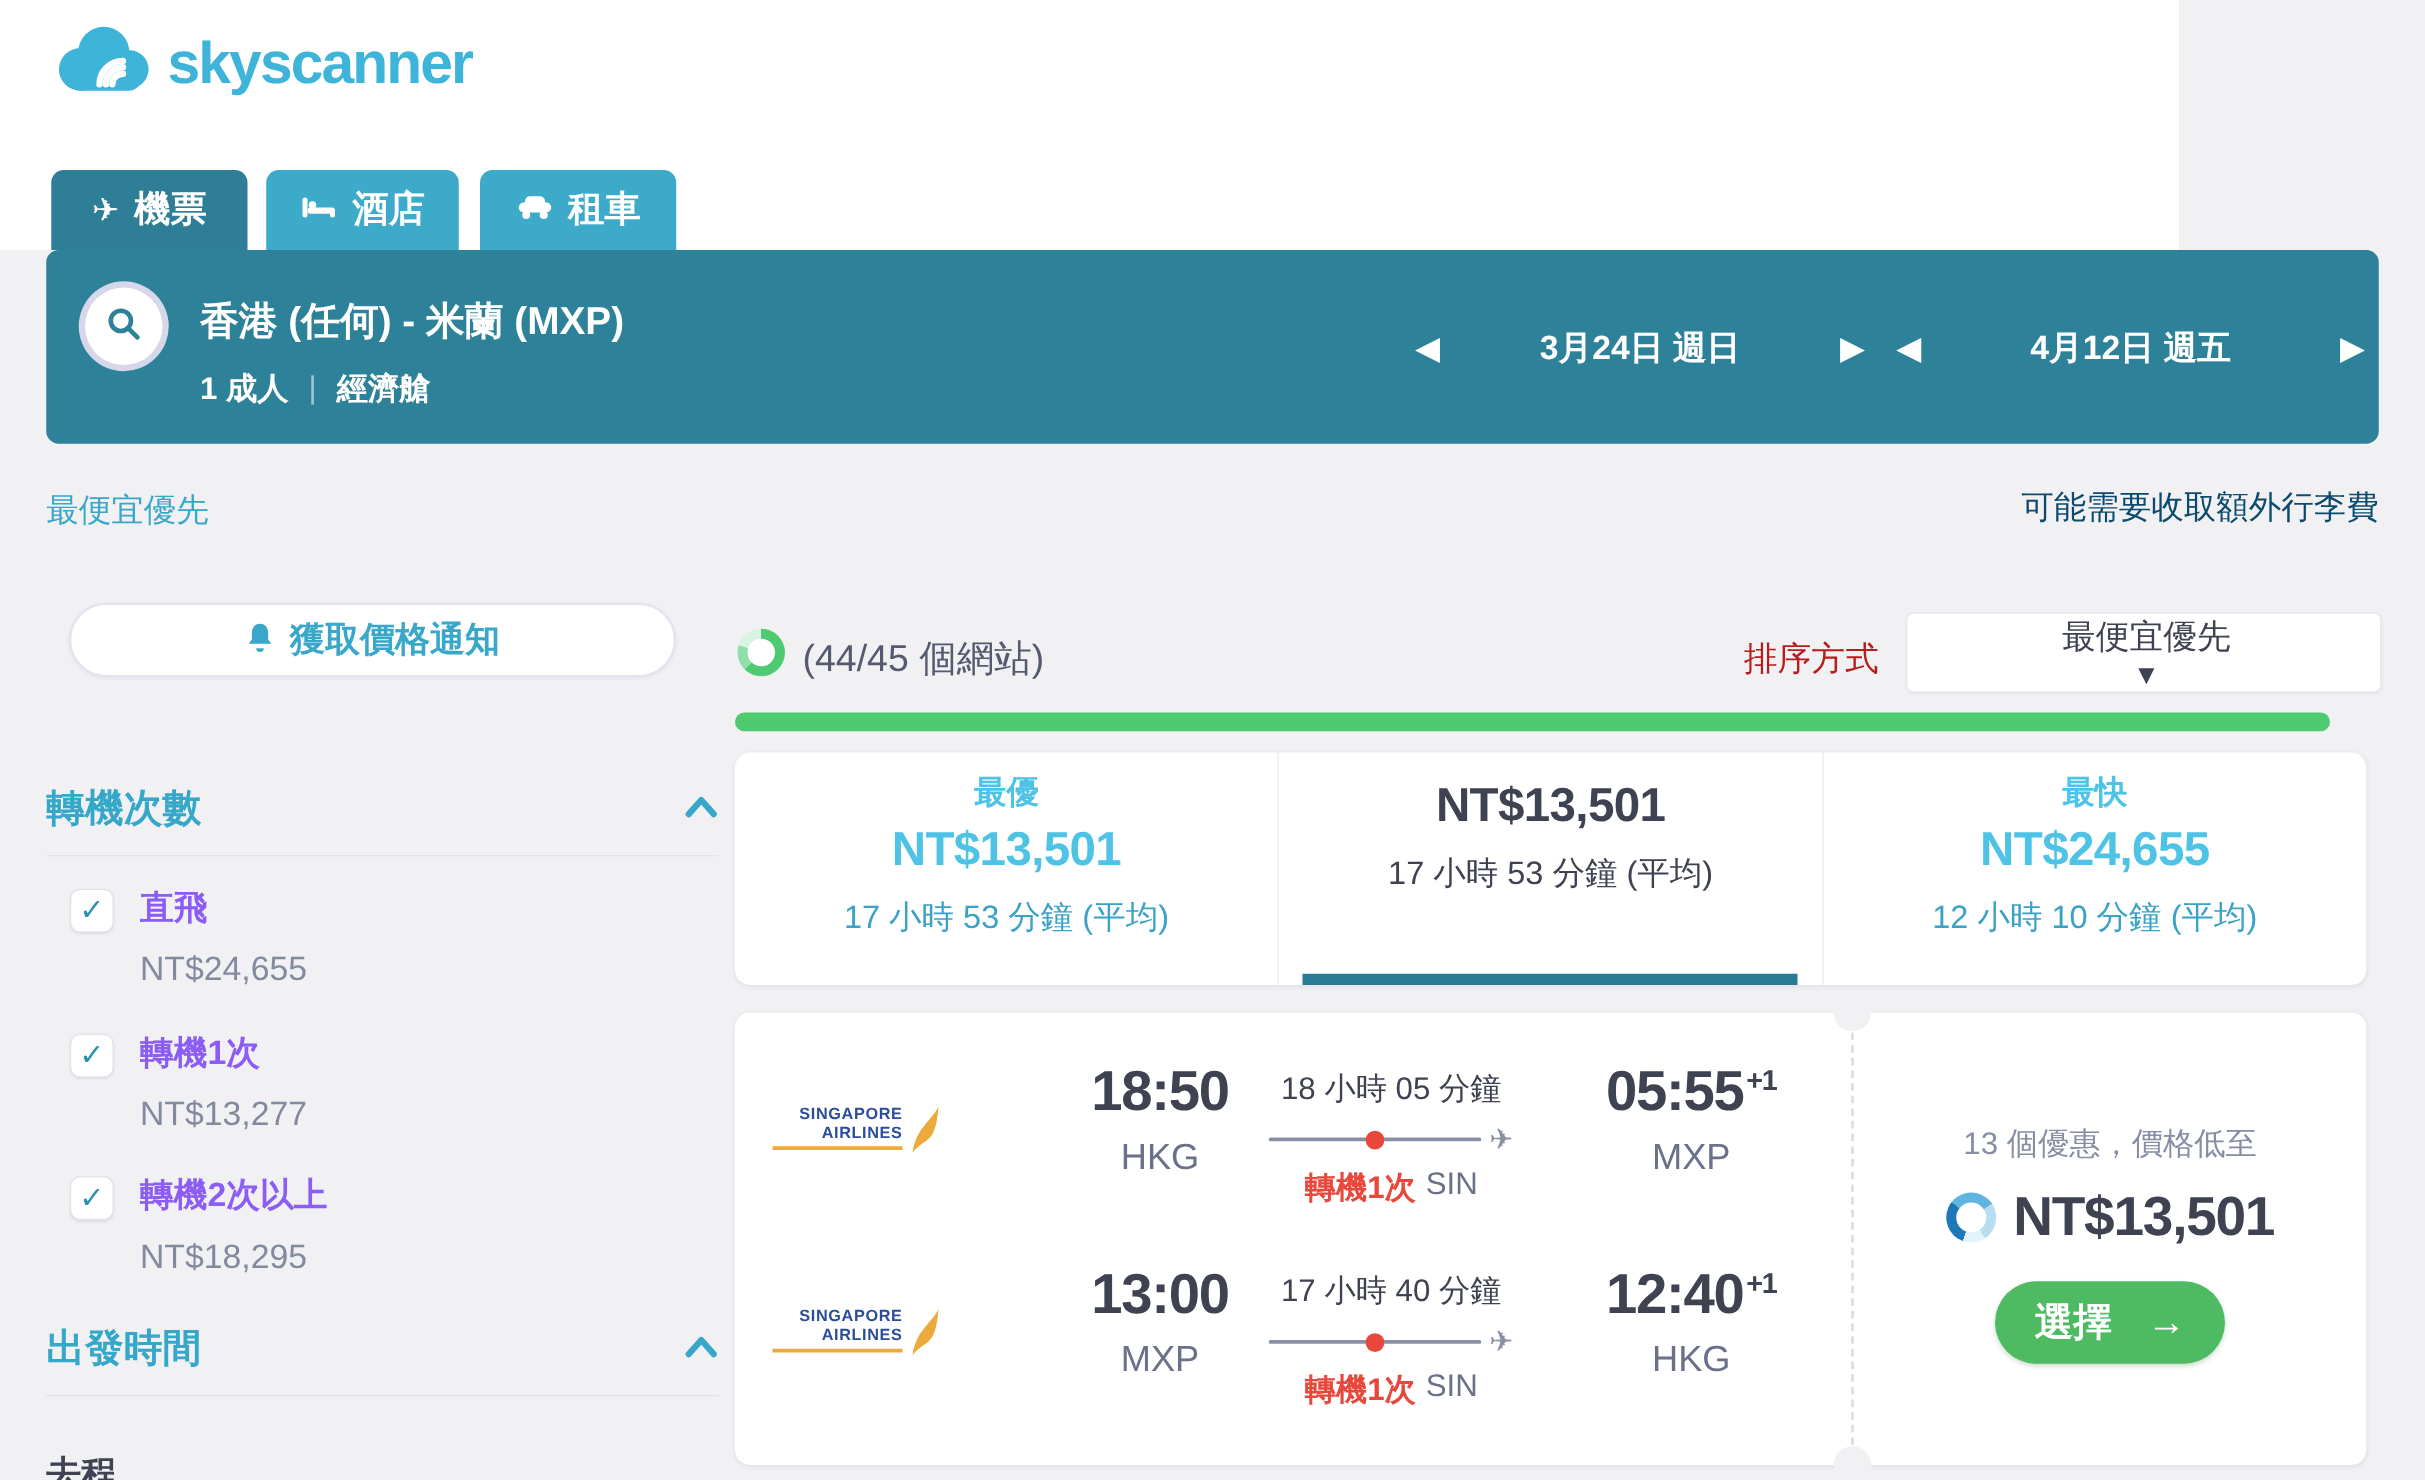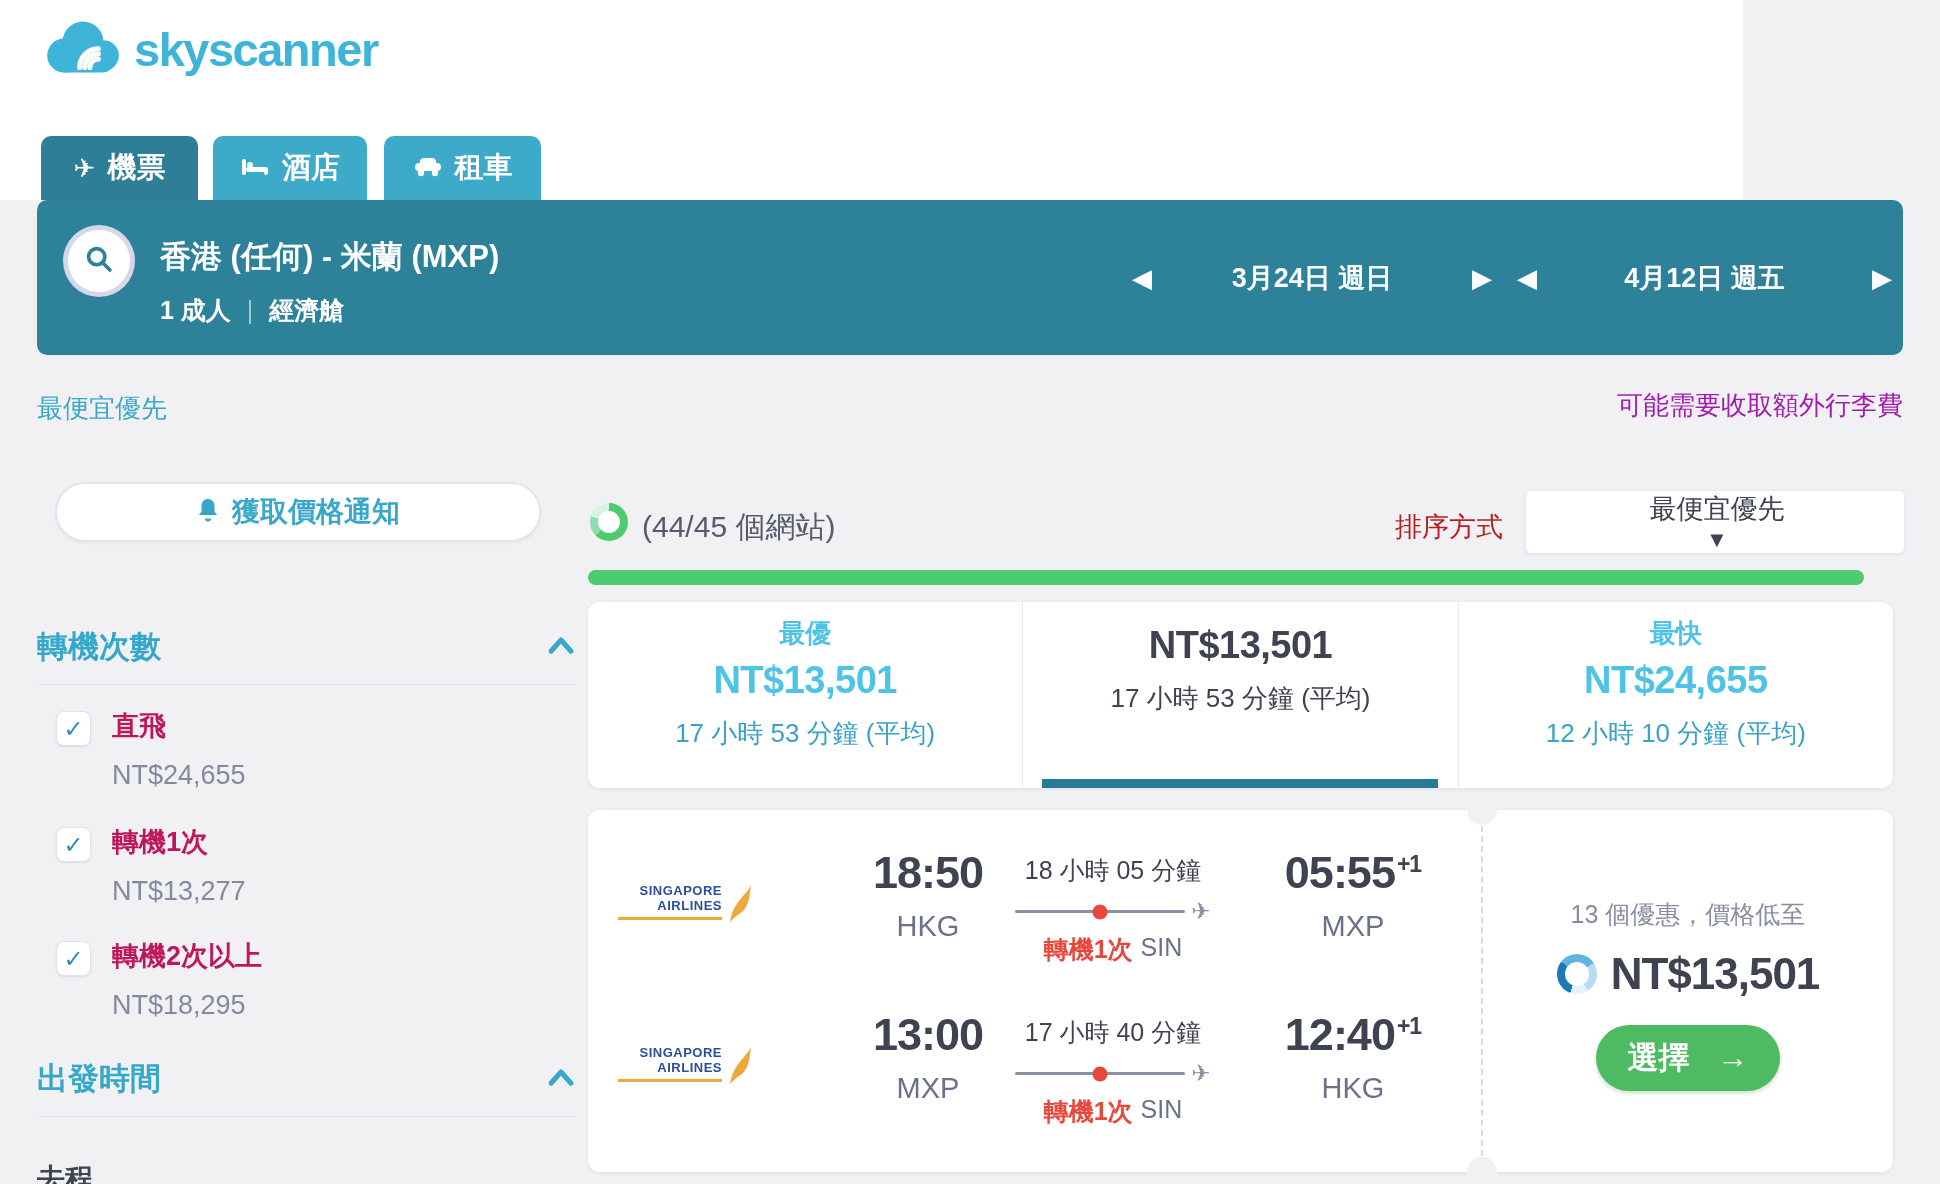--- a/index.html
+++ b/index.html
@@ -27,21 +27,21 @@
   .sub-line { position:absolute; left:123px; top:94px; color:#ffffff; font-size:25px; font-weight:600; display:flex; align-items:center; gap:16px; }
   .sub-sep { opacity:.55; font-weight:400; }
   .date-group { position:absolute; top:0; height:100%; display:flex; align-items:center; justify-content:space-between; }
   #date-group-out { left:1095px; width:360px; }
   #date-group-ret { left:1480px; width:375px; }
   .date-arrow { color:#ffffff; font-size:26px; cursor:pointer; line-height:1; }
   .date-label { color:#ffffff; font-size:27px; font-weight:700; }
 
   
   .link-left  { position:absolute; left:37px;  top:391px; font-size:26px; font-weight:500; color:#38a7c9; cursor:pointer; }
-  .link-right { position:absolute; right:37px; top:388px; font-size:26px; font-weight:500; color:#a21caf; cursor:pointer; }
+  .link-right { position:absolute; right:37px; top:388px; font-size:26px; font-weight:500; color:#0c4a6e; cursor:pointer; }
 
   
   .price-alert { position:absolute; left:55px; top:482px; width:486px; height:60px; background:#fff; border:2px solid #e4e4ee; border-radius:32px; box-shadow:0 1px 3px rgba(40,40,60,.06); display:flex; align-items:center; justify-content:center; gap:12px; cursor:pointer; }
   .price-alert-label { font-size:28px; font-weight:700; color:#38a7c9; }
 
   
   .ring { border-radius:50%; position:relative; }
   .ring::after { content:''; position:absolute; inset:8px; background:#fff; border-radius:50%; }
   .ring-green { position:absolute; left:590px; top:503px; width:38px; height:38px; background:conic-gradient(#4ecb71 0 62%, #8fdda9 62% 80%, #d8f3e1 80% 100%); }
   .sites-text { position:absolute; left:642px; top:507px; font-size:30px; color:#555a6e; }
@@ -66,21 +66,21 @@
   .sum-active .sum-label, .sum-active .sum-price, .sum-active .sum-duration { color:#3f4251; }
   .sum-active::after { content:''; position:absolute; bottom:0; left:50%; transform:translateX(-50%); width:396px; height:9px; background:#277b95; }
 
   
   .filter-header { position:absolute; left:37px; width:538px; display:flex; align-items:center; justify-content:space-between; cursor:pointer; }
   .filter-title { font-size:31px; font-weight:800; color:#35a8ca; }
   .filter-divider { position:absolute; left:37px; width:538px; height:1px; background:#e2e2e8; }
   .stop-row { position:absolute; left:56px; width:500px; cursor:pointer; }
   .checkbox { position:absolute; left:0; top:3px; width:35px; height:35px; background:#fff; border:1px solid #e2e2ea; border-radius:8px; box-shadow:0 1px 2px rgba(40,40,60,.10); display:flex; align-items:center; justify-content:center; cursor:pointer; }
   .checkbox span { color:#2e8fae; font-size:24px; font-weight:700; }
-  .stop-label { margin-left:56px; font-size:27px; font-weight:700; color:#be185d; }
+  .stop-label { margin-left:56px; font-size:27px; font-weight:700; color:#8b5cf6; }
   .stop-price { margin-left:56px; margin-top:16px; font-size:27px; color:#83899e; }
   .outbound-label { position:absolute; left:37px; top:1160px; font-size:28px; font-weight:700; color:#3f4251; }
 
   
   .flight-card { position:absolute; left:588px; top:810px; width:1305px; height:362px; background:#fff; border-radius:12px; box-shadow:0 1px 4px rgba(40,40,60,.08); }
   .ticket-divider { position:absolute; left:893px; top:16px; bottom:16px; border-left:2px dashed #d9dae4; }
   .notch { position:absolute; left:894px; width:30px; height:30px; border-radius:50%; background:#f1f1f4; transform:translate(-50%,-50%); }
   .notch-top { top:0; } .notch-bottom { top:362px; }
 
   .leg { position:absolute; left:0; width:893px; height:150px; }

